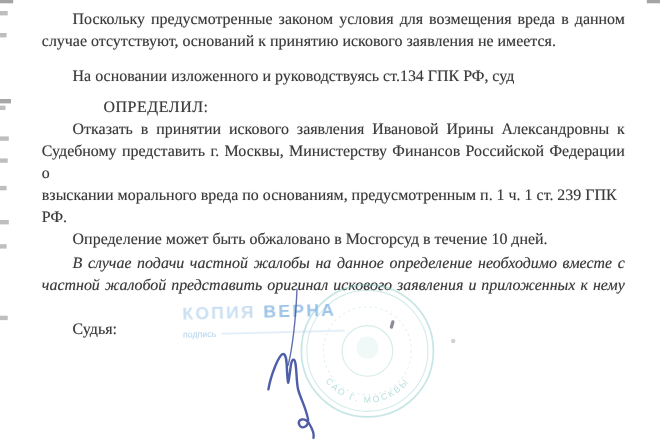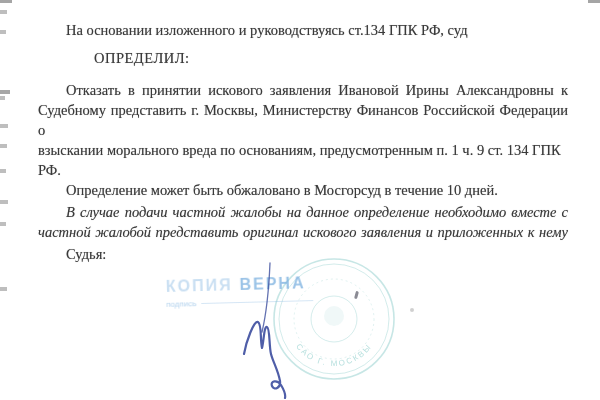--- a/index.html
+++ b/index.html
@@ -12,23 +12,23 @@
   .text-col{
     position:absolute;left:38px;top:8px;width:530px;
     color:#3a3a3a;font-size:14.5px;line-height:20px;
     text-shadow:0 0 0.7px rgba(58,58,58,0.5);
   }
   .ln{text-align:justify;text-align-last:justify;}
   .ln-last{text-align:left;}
   .indent{text-indent:28px;}
   .p2{margin-top:12px;}
   .heading{margin-top:8px;text-align:left;padding-left:56px;letter-spacing:0.5px;}
-  .p3{margin-top:12px;}
+  .p3{margin-top:0;}
   .p4{margin-top:2px;font-style:italic;}
-  .judge{margin-top:2px;}
+  .judge{margin-top:20px;}
   
   .stamp{
     position:absolute;left:166px;top:276px;
     transform:rotate(-1.5deg);
     font-family:"Liberation Sans",sans-serif;
     color:#7fb3e0;
   }
   .stamp-main{font-size:16px;font-weight:bold;letter-spacing:2px;filter:blur(0.4px);white-space:nowrap;}
   .stamp-main .w1{opacity:0.42;margin-right:7px;}
   .stamp-main .w2{opacity:0.78;}
@@ -53,31 +53,35 @@
     background:#c4c4c4;border-radius:50%;opacity:0.8;
   }
 </style>
 </head>
 <body>
 
 <div>
 
   <div class="text-col">
 
+    <div>
+      <div class="ln indent">Поскольку предусмотренные законом условия для возмещения вреда в данном</div>
+      <div class="ln-last">случае отсутствуют, оснований к принятию искового заявления не имеется.</div>
+    </div>
 
     <div class="p2">
       <div class="ln-last indent">На основании изложенного и руководствуясь ст.134 ГПК РФ, суд</div>
     </div>
 
     <div class="heading">ОПРЕДЕЛИЛ:</div>
 
     <div class="p3">
       <div class="ln indent">Отказать в принятии искового заявления Ивановой Ирины Александровны к</div>
       <div class="ln">Судебному представить г. Москвы, Министерству Финансов Российской Федерации о</div>
-      <div class="ln-last">взыскании морального вреда по основаниям, предусмотренным п. 1 ч. 9 ст. 134 ГПК РФ.</div>
+      <div class="ln-last">взыскании морального вреда по основаниям, предусмотренным п. 1 ч. 1 ст. 239 ГПК РФ.</div>
       <div class="ln-last indent">Определение может быть обжаловано в Мосгорсуд в течение 10 дней.</div>
     </div>
 
     <div class="p4">
       <div class="ln indent">В случае подачи частной жалобы на данное определение необходимо вместе с</div>
       <div class="ln">частной жалобой представить оригинал искового заявления и приложенных к нему</div>
     </div>
 
     <div class="judge ln-last indent">Судья:</div>
   </div>

